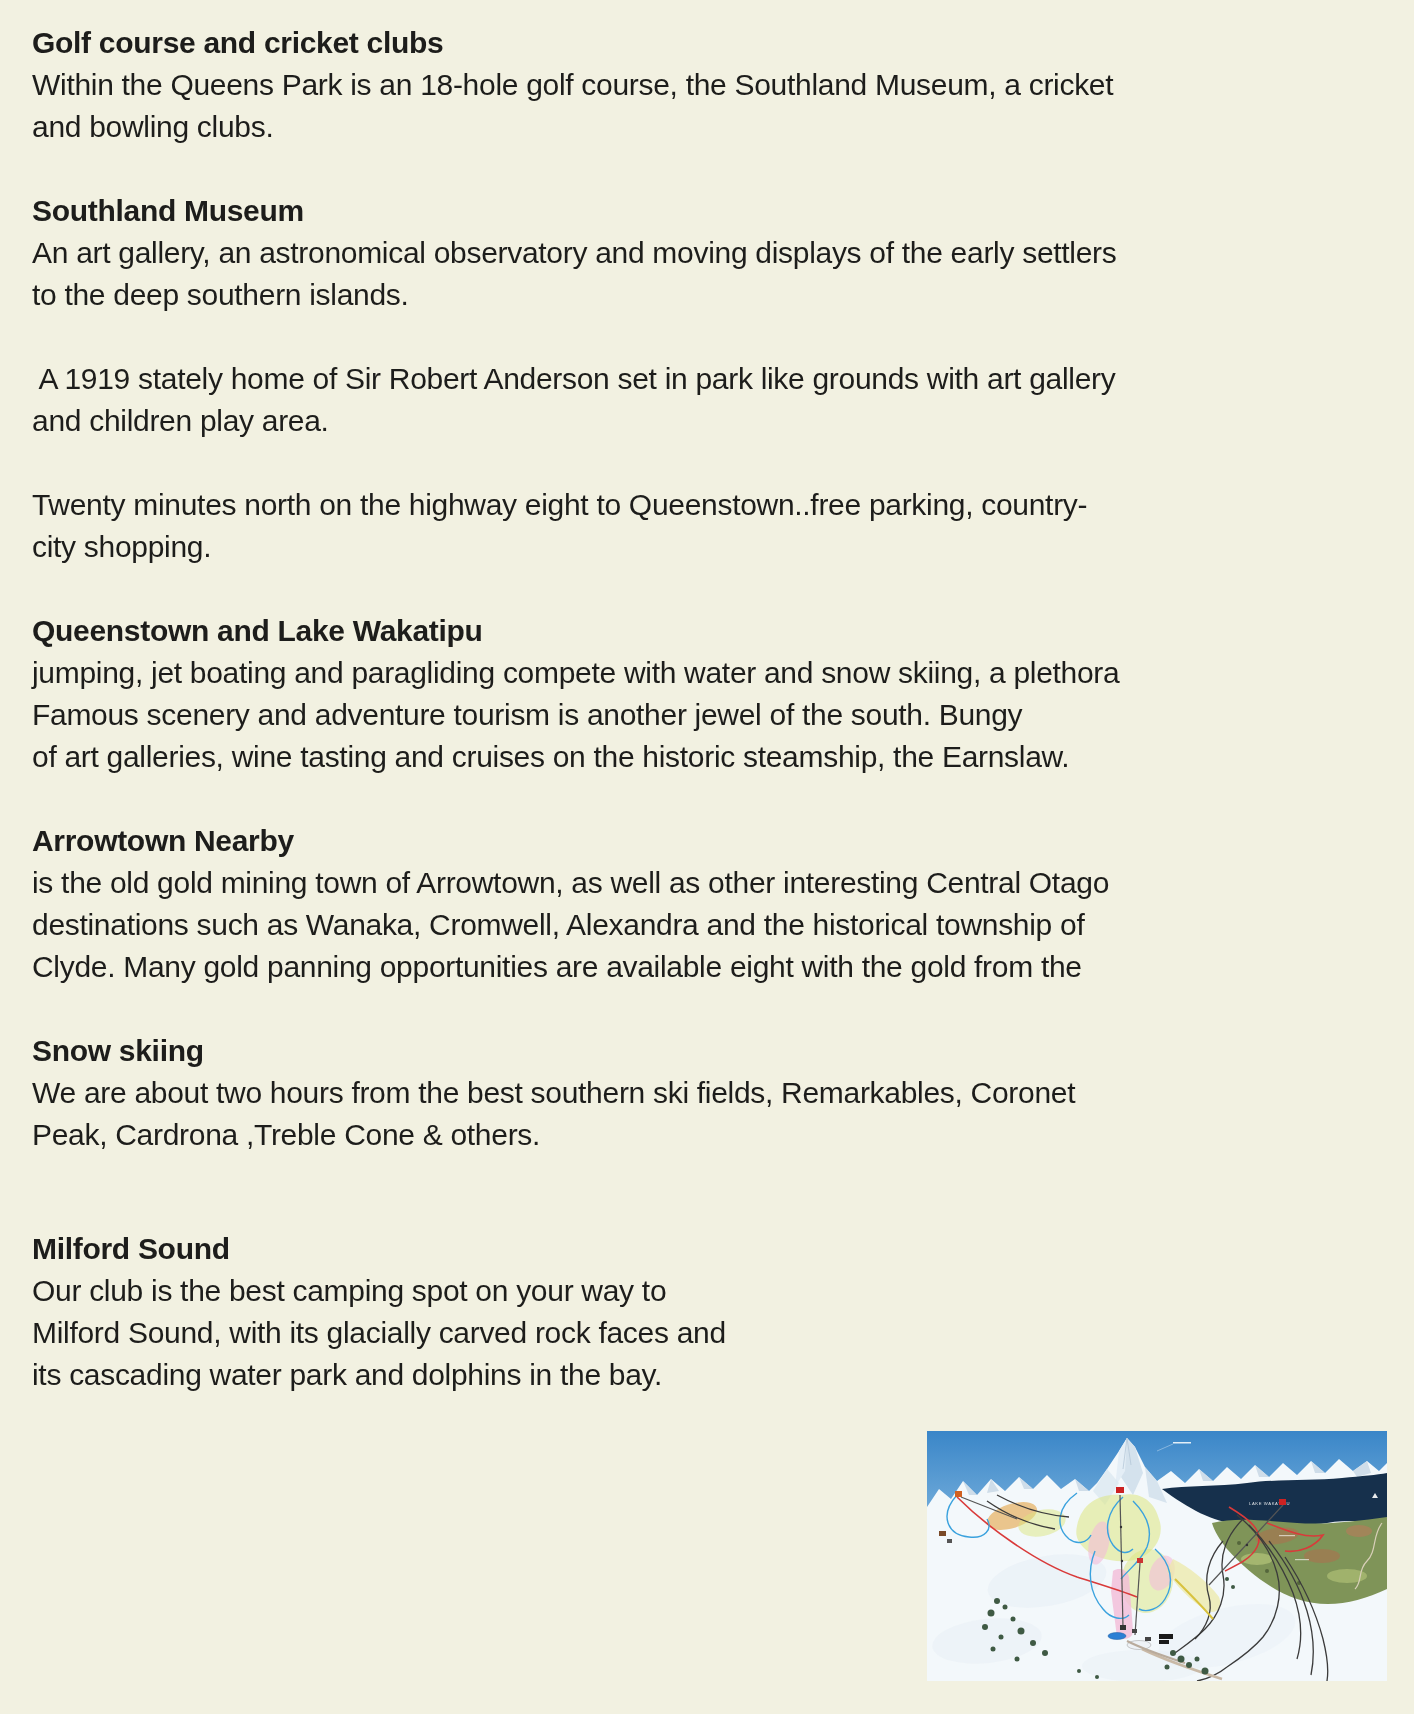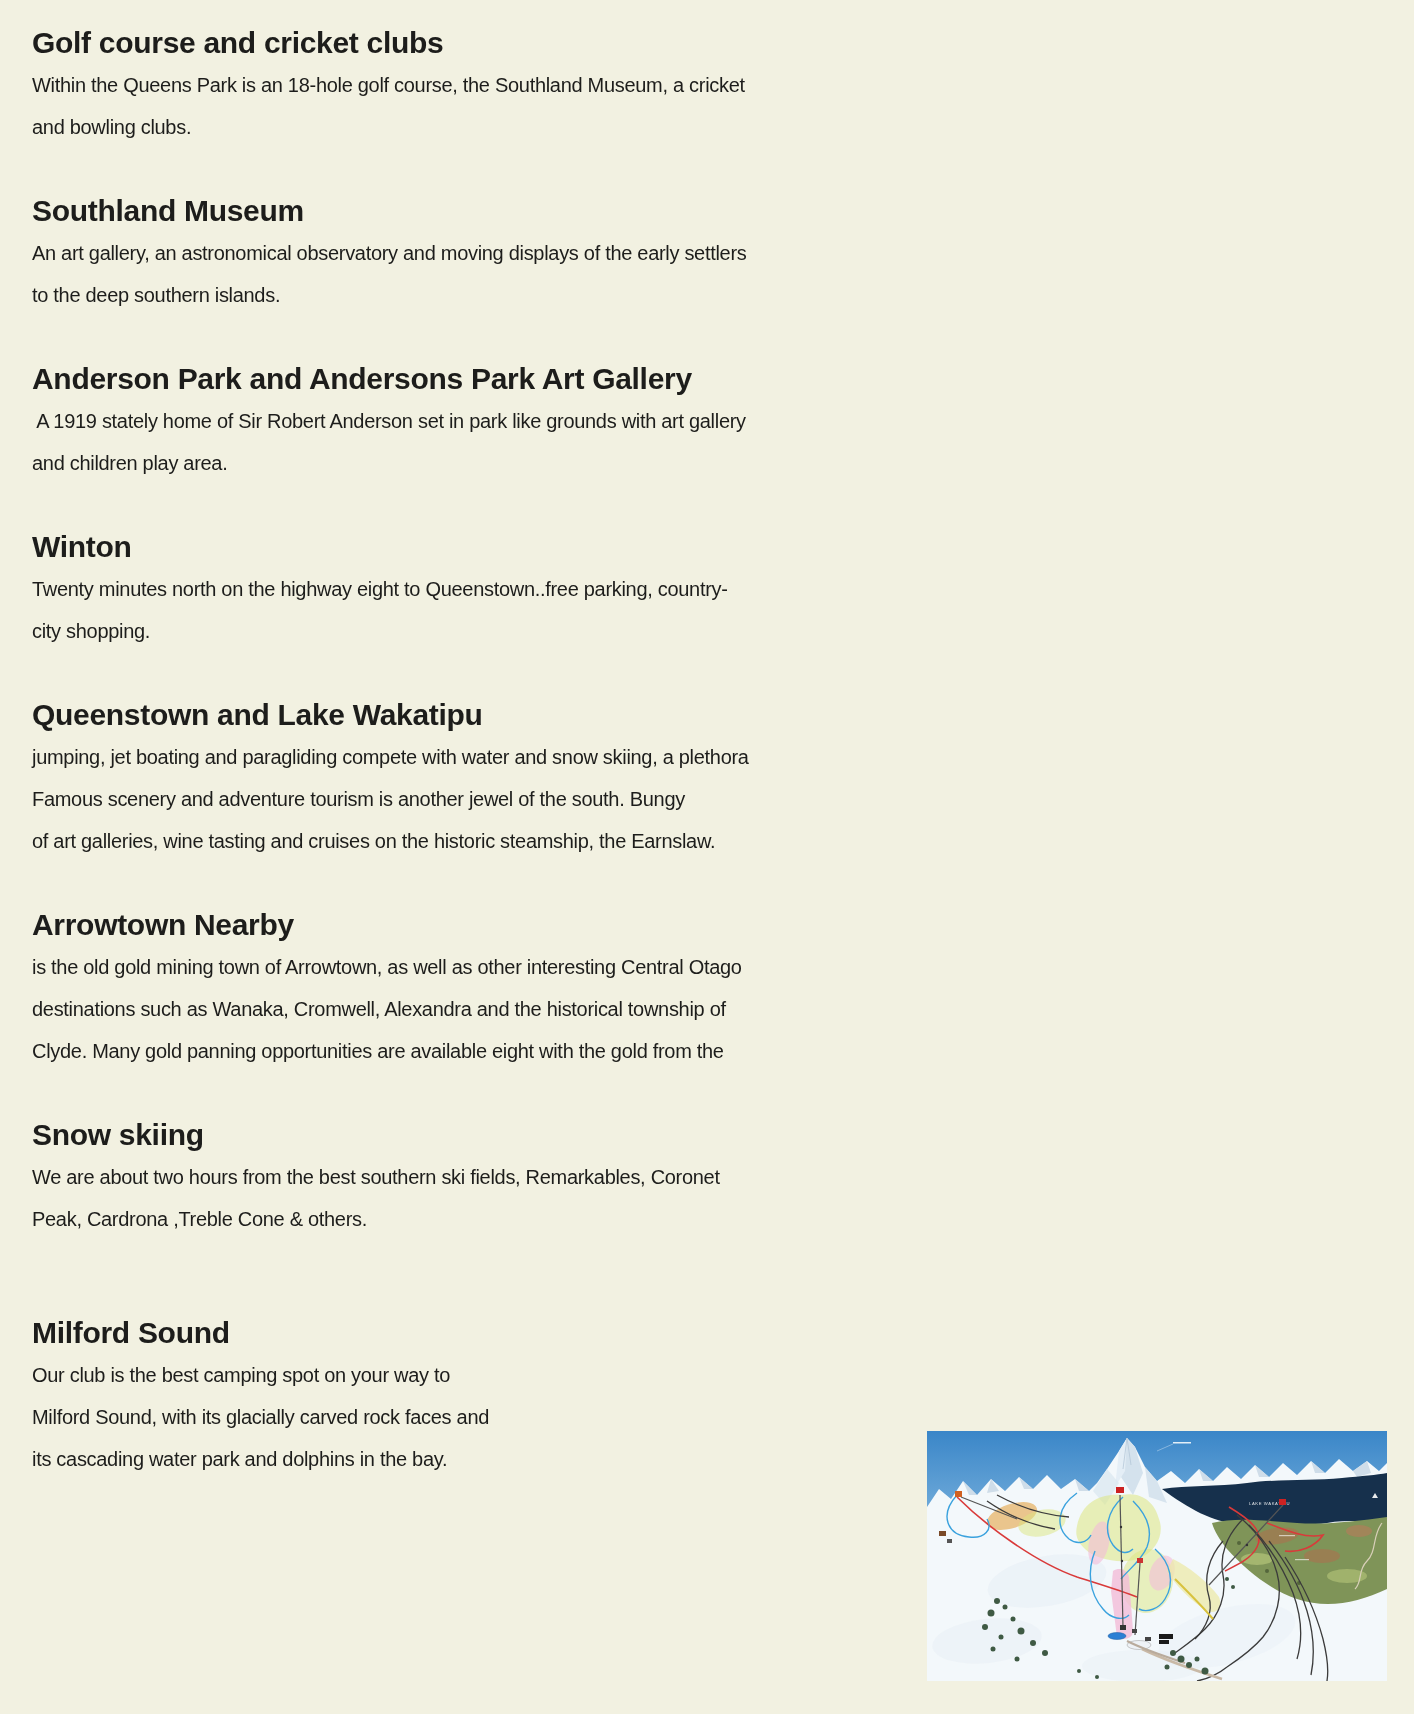--- a/index.html
+++ b/index.html
@@ -17,21 +17,21 @@
   }
   .section { margin: 0 0 42px 0; }
   .heading {
     font-weight: 700;
     font-size: 30px;
     line-height: 42px;
     letter-spacing: -0.3px;
     white-space: pre;
   }
   .line {
-    font-size: 20px;
+    font-size: 30px;
     line-height: 42px;
     letter-spacing: -0.3px;
     white-space: pre;
   }
   .milford { margin-top: 72px; }
   .ski-map {
     position: absolute;
     left: 927px;
     top: 1431px;
     width: 460px;
@@ -50,27 +50,25 @@
     <div class="line">and bowling clubs.</div>
   </div>
 
   <div class="section">
     <div class="heading">Southland Museum</div>
     <div class="line">An art gallery, an astronomical observatory and moving displays of the early settlers</div>
     <div class="line">to the deep southern islands.</div>
   </div>
 
   <div class="section">
-    <div class="heading">Anderson Park and Andersons Park Art Gallery</div>
     <div class="line"> A 1919 stately home of Sir Robert Anderson set in park like grounds with art gallery</div>
     <div class="line">and children play area.</div>
   </div>
 
   <div class="section">
-    <div class="heading">Winton</div>
     <div class="line">Twenty minutes north on the highway eight to Queenstown..free parking, country-</div>
     <div class="line">city shopping.</div>
   </div>
 
   <div class="section">
     <div class="heading">Queenstown and Lake Wakatipu</div>
     <div class="line">jumping, jet boating and paragliding compete with water and snow skiing, a plethora</div>
     <div class="line">Famous scenery and adventure tourism is another jewel of the south. Bungy</div>
     <div class="line">of art galleries, wine tasting and cruises on the historic steamship, the Earnslaw.</div>
   </div>

